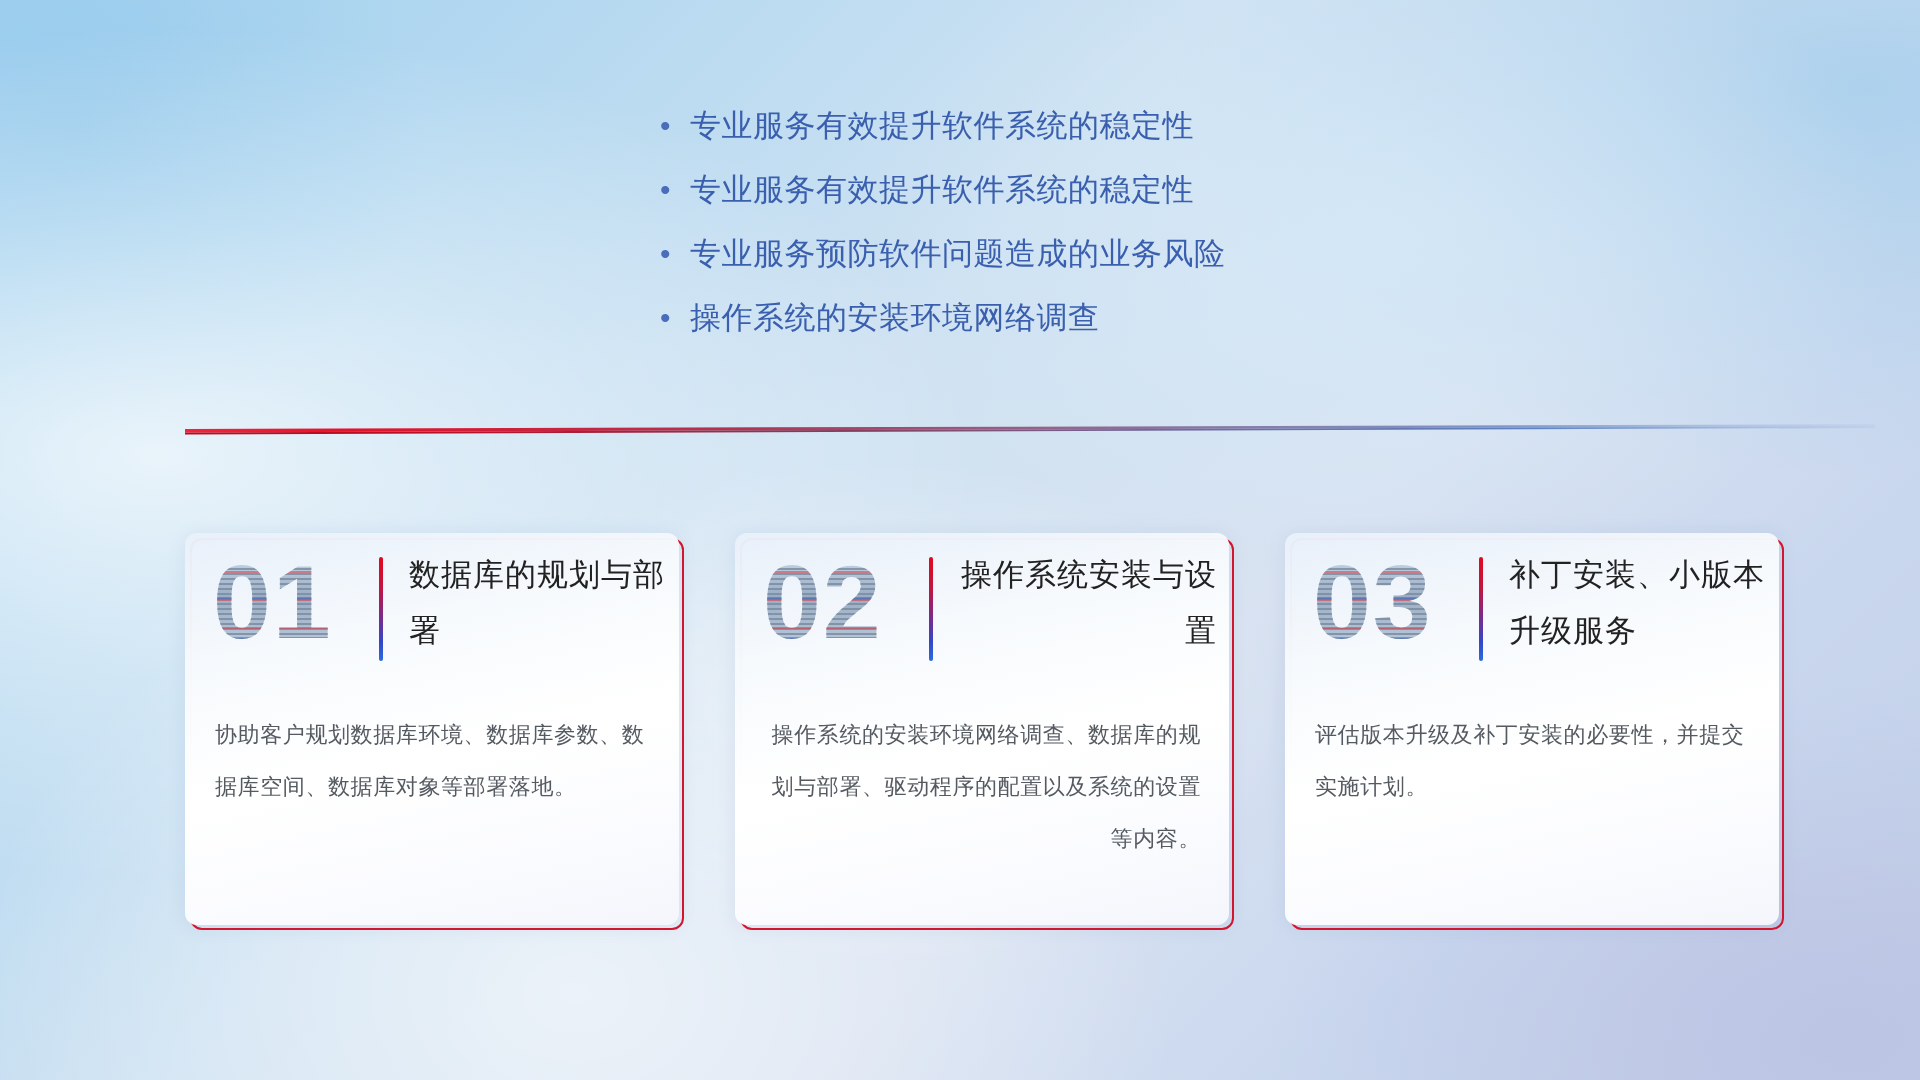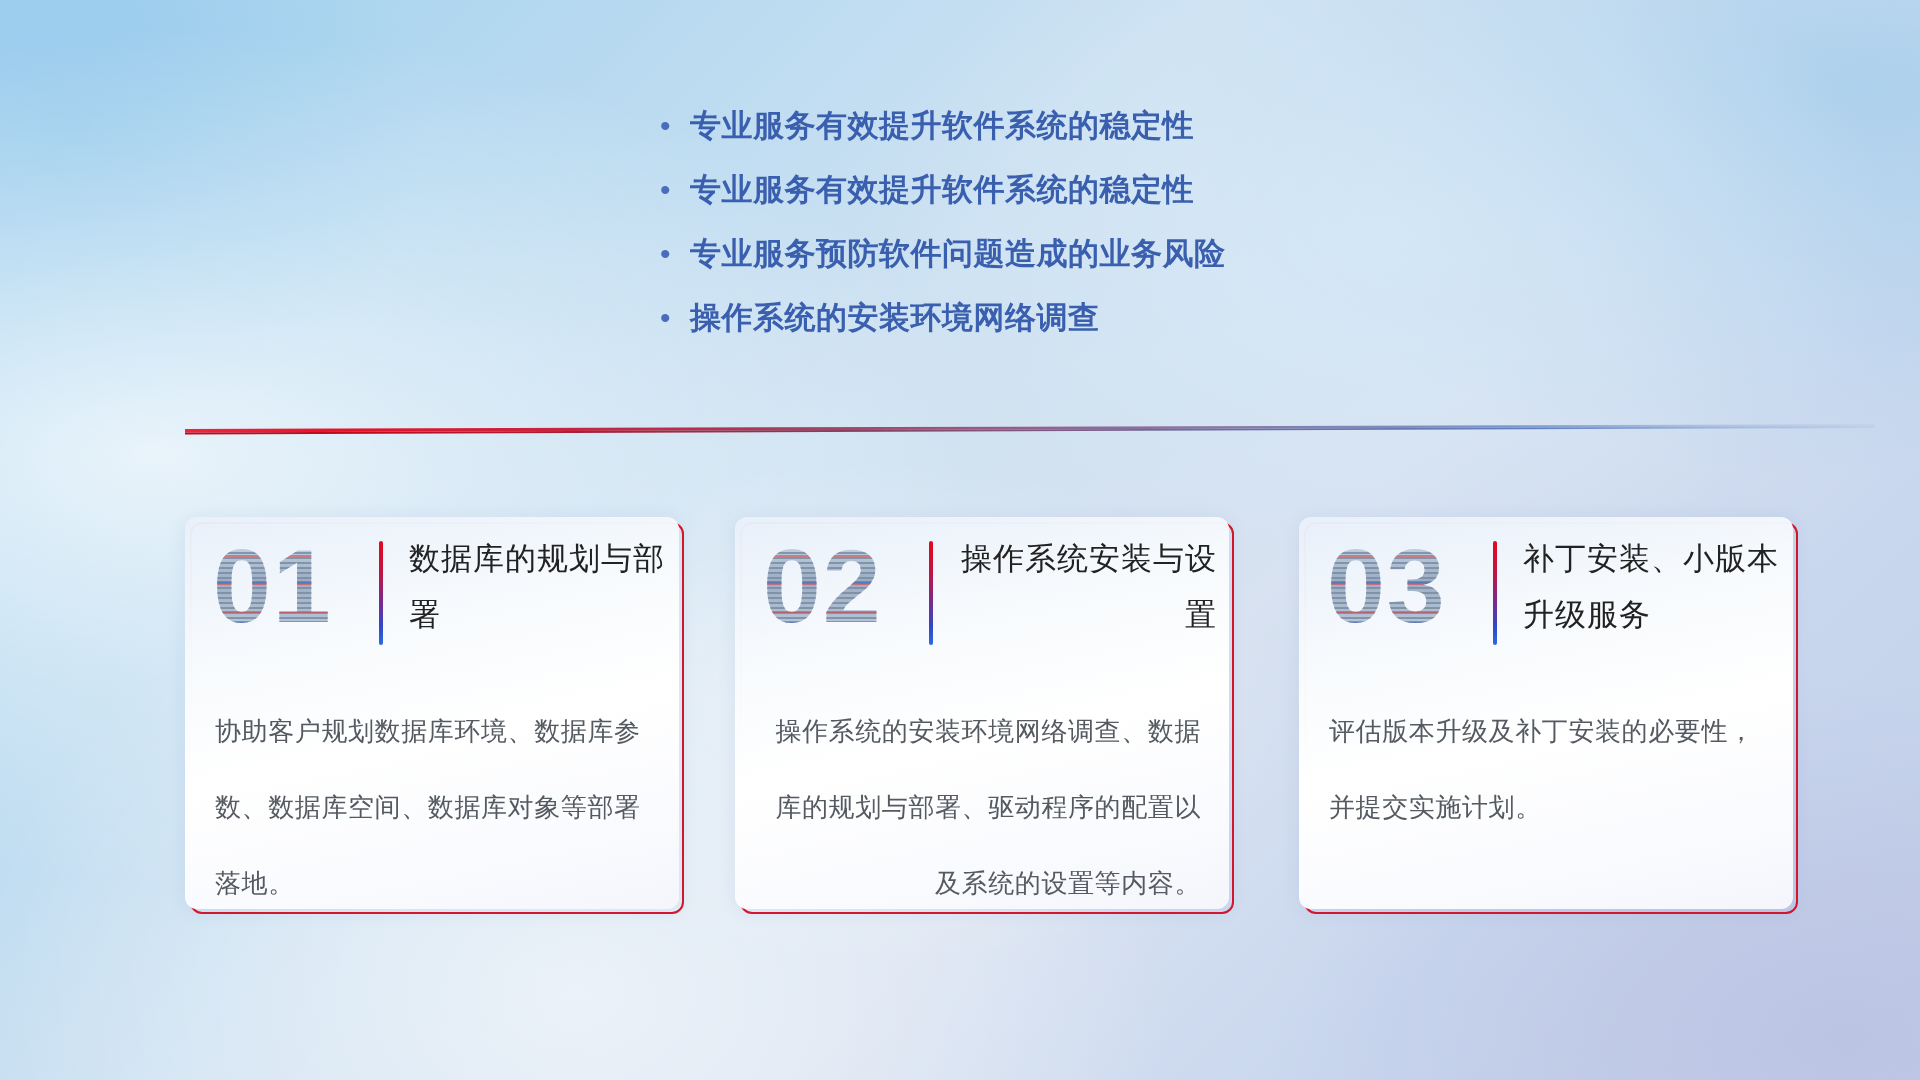--- a/index.html
+++ b/index.html
@@ -49,34 +49,34 @@
   .bullet-dot{
     width:30px; flex:0 0 30px;
     font-size:30px; line-height:42px;
     color:#4a6dbb; text-align:left;
   }
   .bullet-text{
     font-size:31px; line-height:42px;
     color:#3a5fae;
     letter-spacing:0.5px;
     white-space:nowrap;
-    font-weight:700;
+    font-weight:400;
   }
 
   
   #divider{
     position:absolute; left:185px; top:416px; width:1690px; height:22px; z-index:5;
   }
 
   
   #cards{
     position:absolute; left:0; top:517px; width:1920px; height:400px; z-index:5;
   }
   .card-wrap{
-    position:absolute; top:0; width:558px; height:392px;
+    position:absolute; top:16px; width:558px; height:392px;
   }
   .card-accent{
     position:absolute; left:5px; top:5px; width:494px; height:392px;
     border:2px solid #d8122a; border-radius:12px;
   }
   .card{
     position:absolute; left:0; top:0; width:494px; height:392px;
     border-radius:12px;
     background:
       linear-gradient(168deg, rgba(232,240,250,0.97) 0%, rgba(247,250,253,0.99) 28%, rgba(255,255,255,1) 55%, rgba(250,251,254,1) 80%, rgba(245,246,252,1) 100%);
@@ -121,21 +121,21 @@
     background:linear-gradient(180deg,#e4081e 0%, #c01540 30%, #7a2a8c 58%, #3148c8 82%, #2b6ae0 100%);
     border-radius:2px;
   }
   .card-title{
     position:absolute; left:224px; top:14px; width:258px;
     font-size:31px; line-height:56px; font-weight:400;
     color:#222222; letter-spacing:1px;
   }
   .card-body{
     position:absolute; left:30px; top:176px; width:436px;
-    font-size:26px; line-height:76px;
+    font-size:22px; line-height:52px;
     color:#555a61; letter-spacing:0.6px;
     font-weight:400;
   }
 </style>
 </head>
 <body>
 
 <div id="bg">
   <div class="l bg-base"></div>
   <div class="l bg-glow7"></div>
@@ -219,21 +219,21 @@
       <div class="card-head">
         <div class="card-num">02</div>
         <div class="card-num-tint">02</div>
         <div class="card-bar"></div>
         <div class="card-title">操作系统安装与设置</div>
       </div>
       <div class="card-body">操作系统的安装环境网络调查、数据库的规划与部署、驱动程序的配置以及系统的设置等内容。</div>
     </div>
   </div>
 
-  <div class="card-wrap" style="left:1285px;margin-left:14px;">
+  <div class="card-wrap" style="left:1285px;">
     <div class="card-accent"></div>
     <div class="card">
       <div class="card-head">
         <div class="card-num">03</div>
         <div class="card-num-tint">03</div>
         <div class="card-bar"></div>
         <div class="card-title">补丁安装、小版本升级服务</div>
       </div>
       <div class="card-body">评估版本升级及补丁安装的必要性，并提交实施计划。</div>
     </div>

